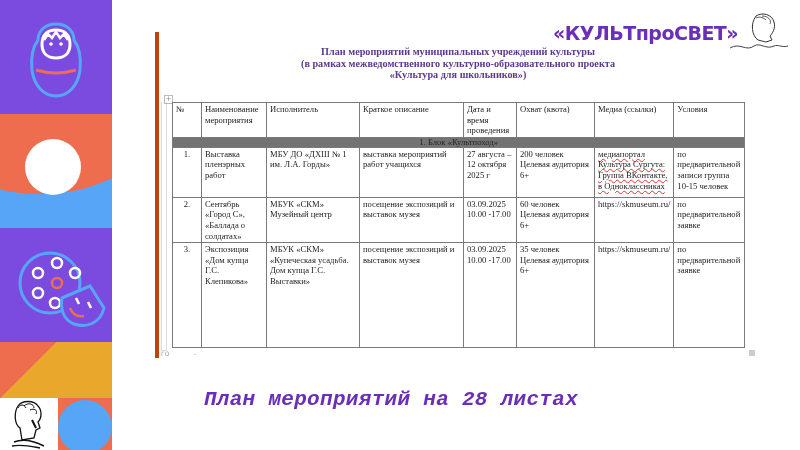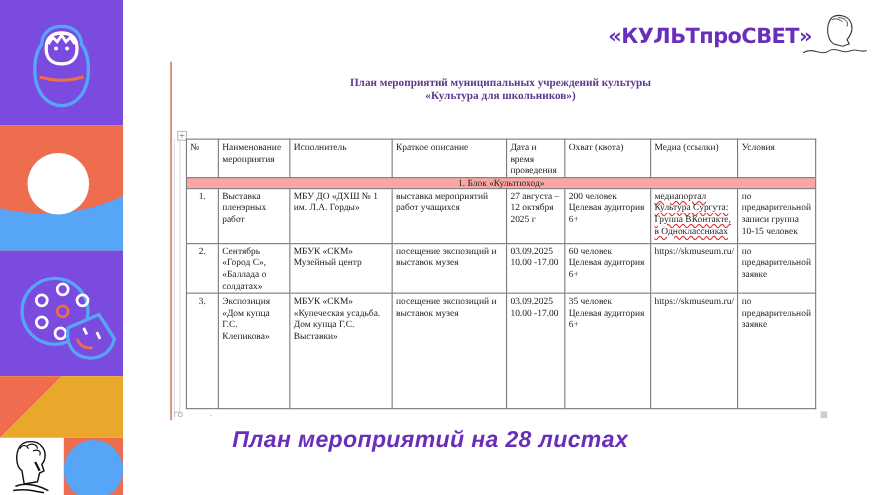--- a/index.html
+++ b/index.html
@@ -15,38 +15,38 @@
   .b4 { top:342px; height:56px; background:#e9a72c; overflow:hidden; }
   .b4 .tri2 { position:absolute; left:0; top:0; width:56px; height:56px; background:linear-gradient(135deg,#ee6d4e 50%, transparent 50%); }
   .b5 { top:398px; height:52px; background:#ee6d4e; }
   .b5 .white { position:absolute; left:0; top:0; width:58px; height:52px; background:#fff; }
   .b5 .circ { position:absolute; left:58px; top:2px; width:54px; height:54px; border-radius:50%; background:#57a5f7; }
   svg { display:block; }
 
   .logo { position:absolute; left:540px; top:22px; font-family:"DejaVu Sans", sans-serif; font-weight:bold; font-size:19px; color:#6a2fb8; letter-spacing:-0.5px;margin-left:13px; }
   .portrait-top { position:absolute; left:726px; top:12px; width:66px; height:44px; }
 
-  .doc { position:absolute; left:155px; top:56px; width:598px; height:326px; border-left:1px solid #c2410c; }
+  .doc { position:absolute; left:155px; top:32px; width:598px; height:326px; border-left:4px solid #c2410c; }
   .doc-title { position:absolute; left:0; top:14px; width:598px; text-align:center; color:#5b3a8e; font-weight:bold; font-size:10.2px; line-height:11.5px; }
   .plus-handle { position:absolute; left:5px; top:63px; width:7px; height:7px; border:1px solid #bbb; font-size:7px; line-height:7px; text-align:center; color:#888; font-family:"DejaVu Sans", sans-serif; }
   .ruler { position:absolute; left:2px; top:70px; width:4px; height:248px; border:1px solid #ddd; border-top:none; }
 
   table.plan { position:absolute; left:13px; top:70px; border-collapse:collapse; table-layout:fixed; font-size:8.6px; line-height:10.6px; color:#222; }
   table.plan td { border:1px solid #7a7a7a; vertical-align:top; padding:1px 3px; overflow:hidden; }
   table.plan tr.hdr td { height:29px; }
-  table.plan tr.band td { background:#fca5a5; height:9px; padding:0 3px; line-height:9px; }
+  table.plan tr.band td { background:#737373; height:9px; padding:0 3px; line-height:9px; }
   table.plan .c { text-align:center; }
   table.plan .link-red { text-decoration:underline; text-decoration-color:#d33; text-decoration-style:wavy; }
 
   .doc-footer { position:absolute; left:0; top:318px; width:598px; height:8px; font-size:6px; color:#999; font-family:"DejaVu Sans", sans-serif; }
   .doc-footer .l { position:absolute; left:2px; top:0; }
   .doc-footer .m { position:absolute; left:35px; top:0; }
   .doc-footer .r { position:absolute; left:590px; top:0; width:6px; height:6px; background:#ccc; }
 
-  .bottom-caption { position:absolute; left:0; top:388px; width:652px; padding-left:130px; box-sizing:border-box; text-align:center; font-family:Liberation Sans, sans-serif; font-weight:bold; font-style:italic; font-size:21px; color:#6a2fb8; letter-spacing:0.3px; }
+  .bottom-caption { position:absolute; left:0; top:388px; width:652px; padding-left:130px; box-sizing:border-box; text-align:center; font-family:Liberation Mono, monospace; font-weight:bold; font-style:italic; font-size:21px; color:#6a2fb8; letter-spacing:0.3px; }
 </style>
 </head>
 <body>
 
 <div class="strip">
   <div class="blk b1">
     <svg width="112" height="114">
       <path d="M56 24 C44 24 38 32 38 40 C32 48 31 60 32 70 C34 86 44 96 56 96 C68 96 78 86 80 70 C81 60 80 48 74 40 C74 32 68 24 56 24 Z" fill="none" stroke="#57a5f7" stroke-width="3"></path>
       <path d="M42 44 C42 34 48 30 56 30 C64 30 70 34 70 44 C70 54 64 58 56 58 C48 58 42 54 42 44 Z" fill="none" stroke="#fff" stroke-width="3"></path>
       <path d="M44 40 L48 34 L52 38 L56 32 L60 38 L64 34 L68 40" fill="none" stroke="#fff" stroke-width="2.5"></path>
@@ -96,20 +96,21 @@
   <svg width="66" height="44">
     <path d="M30 4 C36 0 46 2 48 10 C50 16 46 22 44 24 L46 28 L40 30 L32 28 C26 24 24 12 30 4 Z" fill="none" stroke="#333" stroke-width="1"></path>
     <path d="M30 6 C34 4 38 6 40 8 M36 4 C42 4 46 8 44 12" fill="none" stroke="#333" stroke-width="0.8"></path>
     <path d="M4 36 C14 30 20 40 28 34 C34 30 40 38 48 34 C52 32 56 36 62 34" fill="none" stroke="#444" stroke-width="1"></path>
   </svg>
 </div>
 
 <div class="doc">
   <div class="doc-title">
     <div>План мероприятий муниципальных учреждений культуры</div>
+    <div>(в рамках межведомственного культурно-образовательного проекта</div>
     <div>«Культура для школьников»)</div>
   </div>
   <div class="ruler"></div>
   <div class="plus-handle">+</div>
 
   <table class="plan">
     <colgroup>
       <col style="width:29px">
         <col style="width:65px">
         <col style="width:93px">

